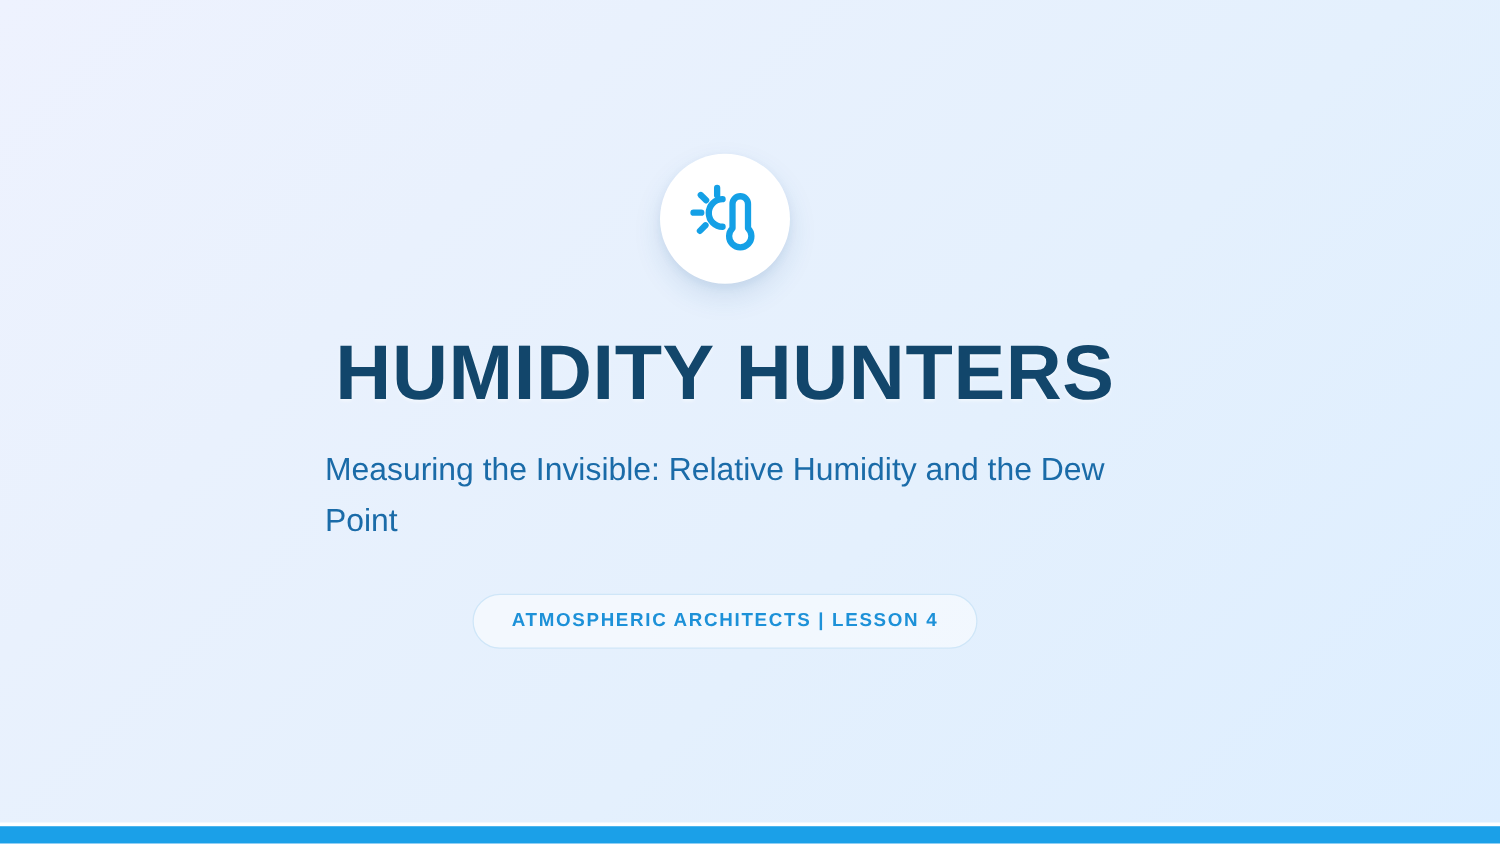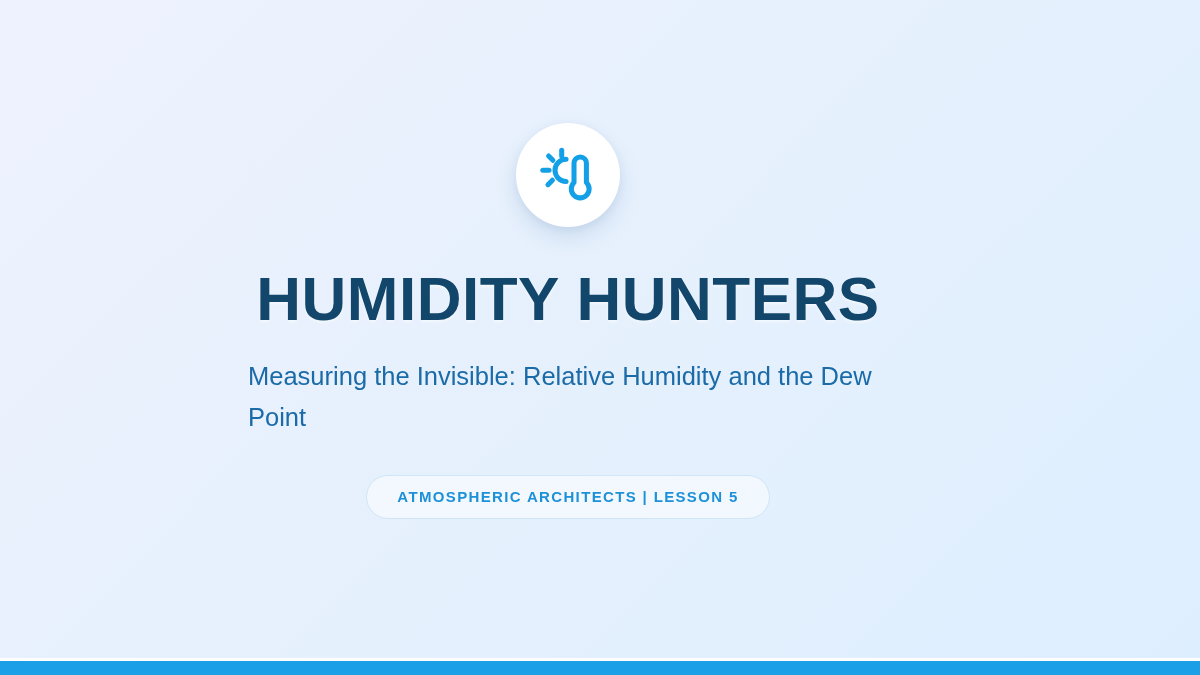--- a/index.html
+++ b/index.html
@@ -18,21 +18,21 @@
   .slide {
     position: relative;
     width: 1200px;
     height: 675px;
     background: linear-gradient(135deg, #eef2fe 0%, #e9f1fd 28%, #e4f0fd 60%, #ddeeff 100%);
     overflow: hidden;
   }
 
   .content {
     position: absolute;
-    left: 4px;
+    left: 16px;
     top: 0;
     width: 1128px;
     height: 660px;
     display: flex;
     flex-direction: column;
     align-items: center;
     justify-content: center;
     padding-bottom: 18px;
   }
 
@@ -135,20 +135,20 @@
                  a 9.2 9.2 0 1 1 -12.8 0
                  v -20.0
                  a 6.4 6.4 0 0 1 6.4 -6.4 z"></path>
       </svg>
     </div>
 
     <h1 class="title">HUMIDITY HUNTERS</h1>
 
     <p class="subtitle">Measuring the Invisible: Relative Humidity and the Dew Point</p>
 
-    <span class="badge">ATMOSPHERIC ARCHITECTS | LESSON 5</span>
+    <span class="badge">ATMOSPHERIC ARCHITECTS | LESSON 4</span>
 
   </div>
 
   <div class="bottom-gap"></div>
   <div class="bottom-bar"></div>
 
 </div>
 
 </body></html>

